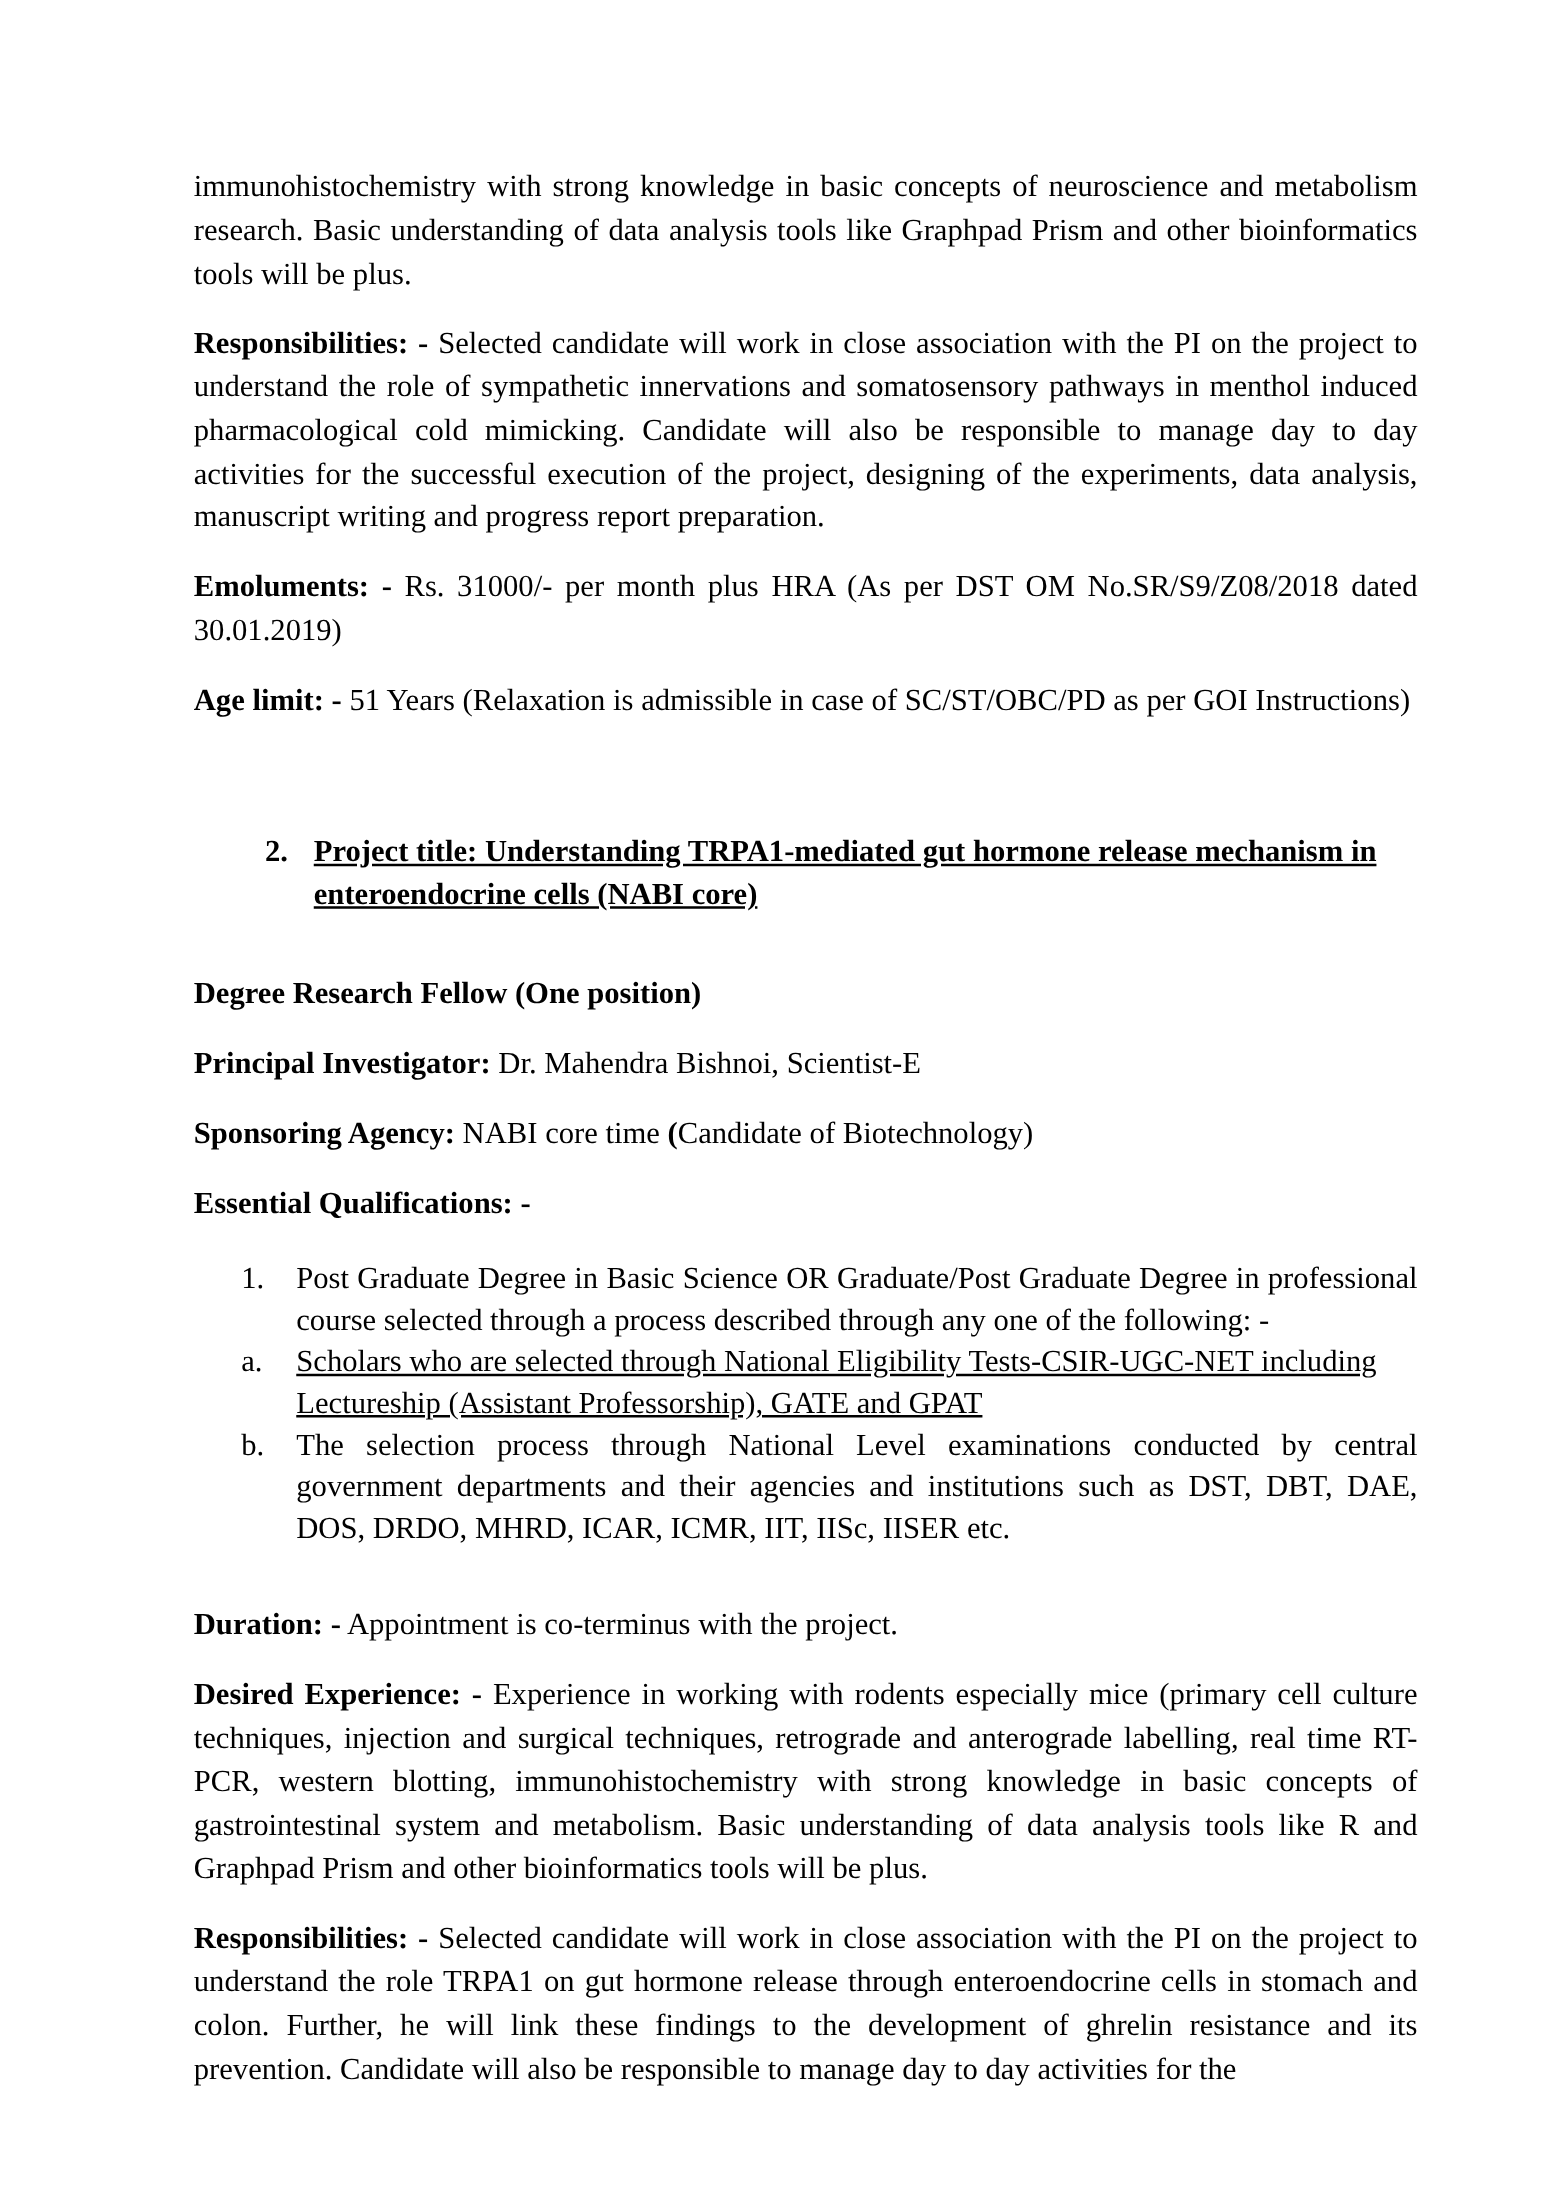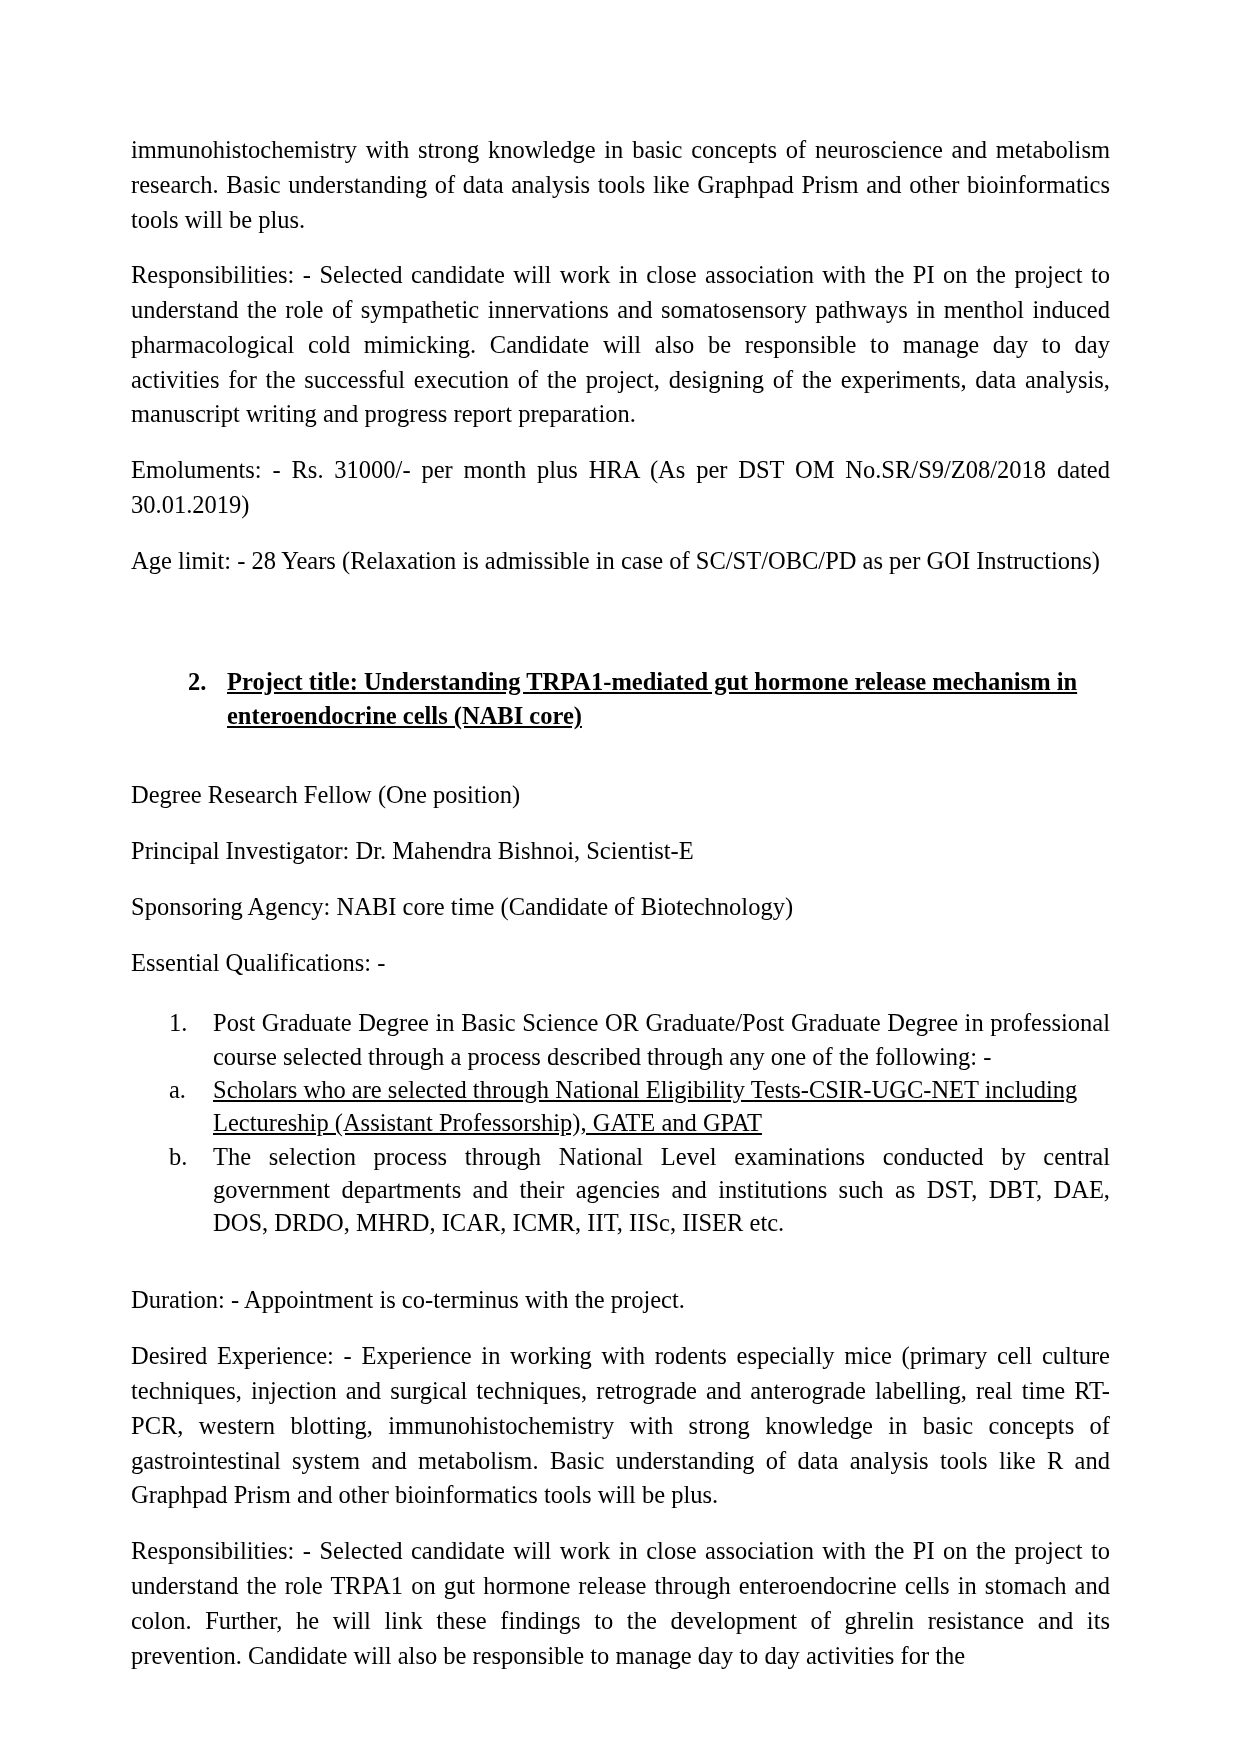--- a/index.html
+++ b/index.html
@@ -16,34 +16,35 @@
     position: relative;
     width: 1241px;
     height: 1754px;
     background: #ffffff;
     box-sizing: border-box;
     padding: 133px 131px 0 131px;
     overflow: hidden;
   }
   .doc-body {
     width: 979px;
+    margin-left: 24px;
   }
   p.para {
     margin: 0 0 0 0;
     font-size: 24.5px;
     line-height: 1.42;
     text-align: justify;
     text-justify: inter-word;
     hyphens: none;
   }
   p.para + p.para {
     margin-top: 21px;
   }
   .lbl {
-    font-weight: normal;
+    font-weight: bold;
   }
   .spacer-lg {
     height: 86px;
   }
   .spacer-md {
     height: 44px;
   }
   .spacer-sm {
     height: 26px;
   }
@@ -102,21 +103,21 @@
 
     <p class="para">
       <span class="lbl">Responsibilities: -</span><span> Selected candidate will work in close association with the PI on the project to understand the role of sympathetic innervations and somatosensory pathways in menthol induced pharmacological cold mimicking. Candidate will also be responsible to manage day to day activities for the successful execution of the project, designing of the experiments, data analysis, manuscript writing and progress report preparation.</span>
     </p>
 
     <p class="para">
       <span class="lbl">Emoluments: -</span><span> Rs. 31000/- per month plus HRA (As per DST OM No.SR/S9/Z08/2018 dated 30.01.2019)</span>
     </p>
 
     <p class="para">
-      <span class="lbl">Age limit: -</span><span> 28 Years (Relaxation is admissible in case of SC/ST/OBC/PD as per GOI Instructions)</span>
+      <span class="lbl">Age limit: -</span><span> 51 Years (Relaxation is admissible in case of SC/ST/OBC/PD as per GOI Instructions)</span>
     </p>
 
     <div class="spacer-lg"></div>
 
     <div class="proj-heading">
       <span class="num">2.</span>
       <span class="ttl">Project title: Understanding TRPA1-mediated gut hormone release mechanism in enteroendocrine cells (NABI core)</span>
     </div>
 
     <div class="spacer-md"></div>

